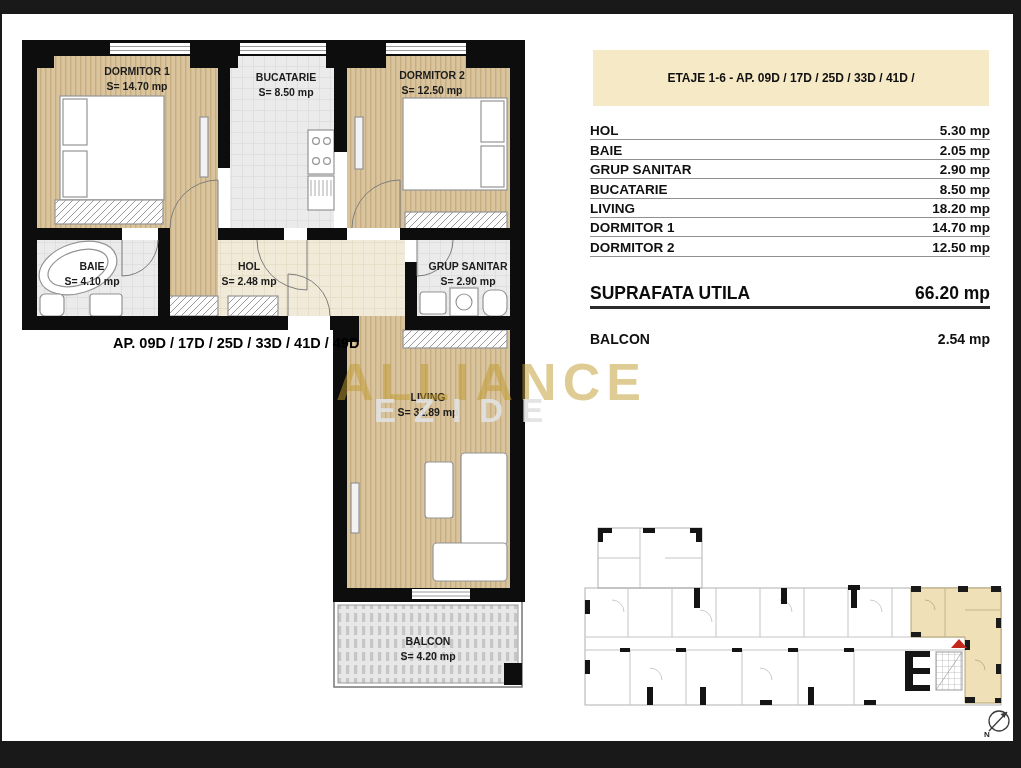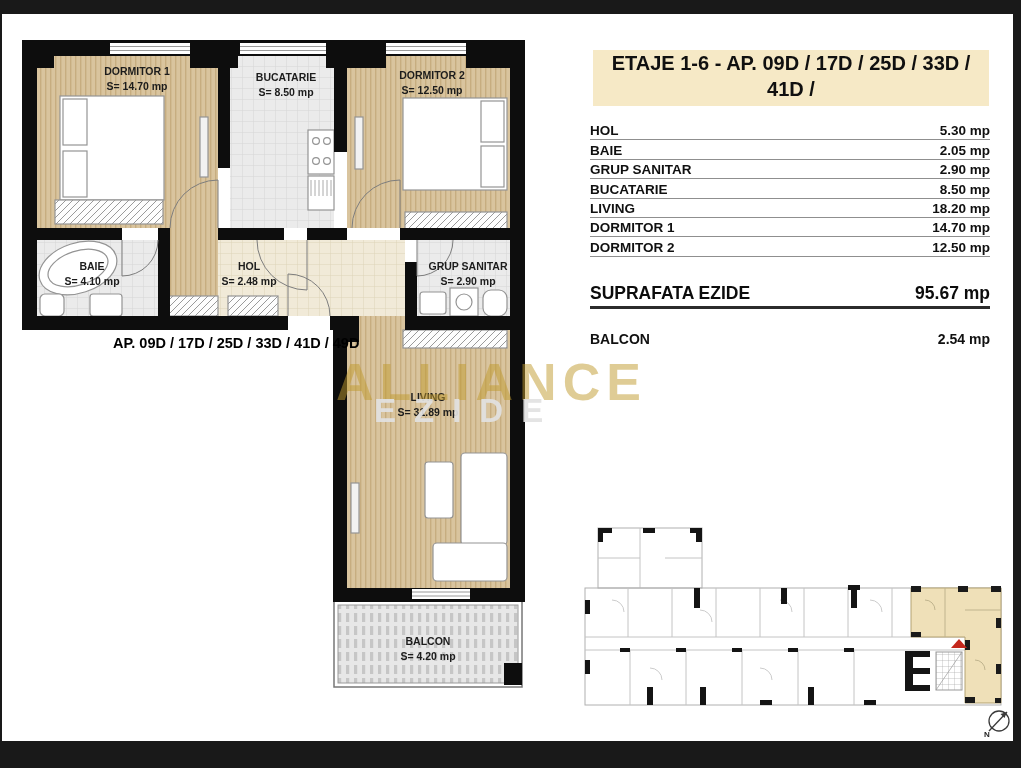--- a/index.html
+++ b/index.html
@@ -15,22 +15,22 @@
   .room-label{position:absolute;z-index:2;transform:translateX(-50%);text-align:center;
       white-space:nowrap;color:#1c1c1c;font-weight:bold;font-size:10.5px;line-height:15px;}
   .caption{position:absolute;left:113px;top:335px;z-index:2;font-weight:bold;font-size:14.5px;
       color:#000000;white-space:nowrap;}
   .wm-brand{position:absolute;left:336px;top:352px;z-index:3;font-weight:bold;font-size:52px;
       letter-spacing:6px;color:#c19b2e;opacity:.5;white-space:nowrap;pointer-events:none;}
   .wm-tag{position:absolute;left:374px;top:392px;z-index:3;font-weight:bold;font-size:33px;
       letter-spacing:18px;color:#e2e2e2;opacity:.92;white-space:nowrap;pointer-events:none;}
   .panel{position:absolute;left:0;top:0;width:1021px;height:768px;z-index:4;pointer-events:none;}
   .hdr{position:absolute;left:593px;top:50px;width:396px;height:56px;background:#f6e9c6;
-      display:flex;flex-direction:row;justify-content:center;text-align:center;
-      font-weight:bold;font-size:20px;line-height:26px;color:#101010;}
+      display:flex;flex-direction:column;justify-content:center;text-align:center;
+      font-weight:bold;font-size:12px;line-height:26px;color:#101010;}
   .rows{position:absolute;left:590px;top:121px;width:400px;}
   .row{display:flex;justify-content:space-between;align-items:flex-end;height:19.4px;
       border-bottom:1px solid #8f8f8f;font-weight:bold;font-size:13.5px;color:#101010;
       padding-bottom:1px;box-sizing:border-box;}
   .total{position:absolute;left:590px;top:282px;width:400px;height:27px;display:flex;
       justify-content:space-between;align-items:flex-end;font-weight:bold;font-size:17.5px;
       color:#0c0c0c;border-bottom:3px solid #2b2b2b;padding-bottom:2px;box-sizing:border-box;}
   .balconrow{position:absolute;left:590px;top:331px;width:400px;display:flex;
       justify-content:space-between;font-weight:bold;font-size:14px;color:#101010;}
 </style>
@@ -303,22 +303,22 @@
       <div class="row">
         <span>DORMITOR 1</span>
         <span>14.70 mp</span>
       </div>
       <div class="row">
         <span>DORMITOR 2</span>
         <span>12.50 mp</span>
       </div>
     </div>
     <div class="total">
-      <span>SUPRAFATA EZIDE</span>
-      <span>95.67 mp</span>
+      <span>SUPRAFATA UTILA</span>
+      <span>66.20 mp</span>
     </div>
     <div class="balconrow">
       <span>BALCON</span>
       <span>2.54 mp</span>
     </div>
   </div>
 
   <div class="bar top"></div>
   <div class="bar bottom"></div>
   <div class="edge left"></div>

